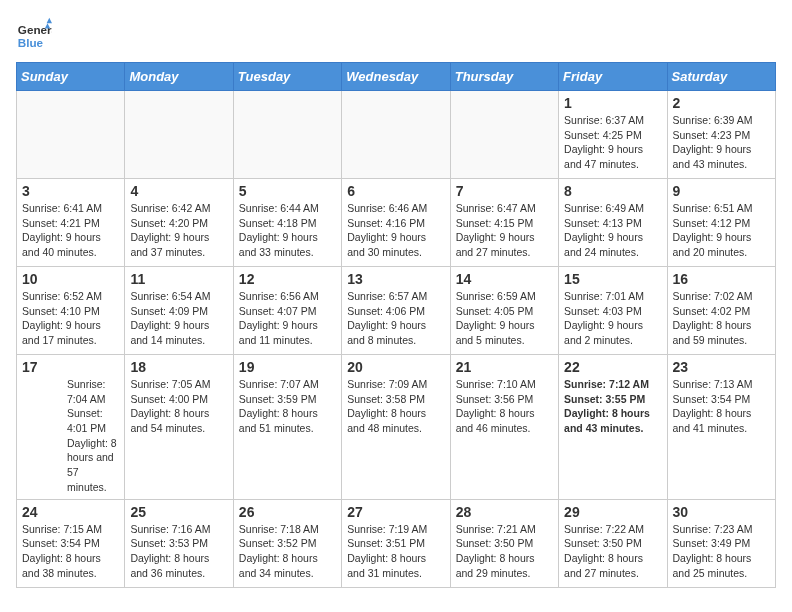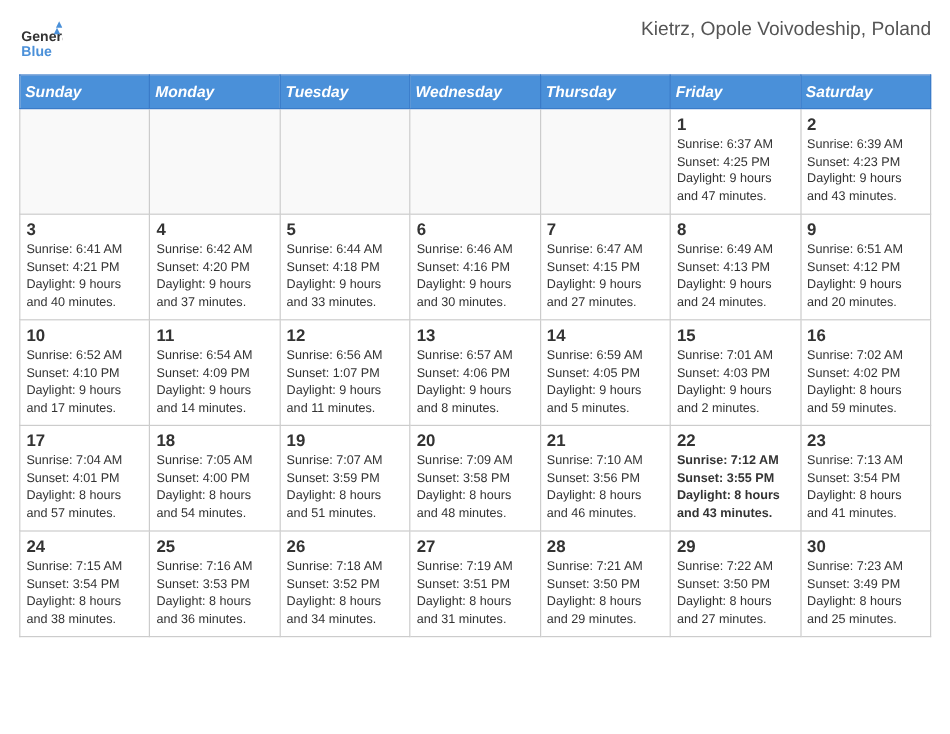--- a/index.html
+++ b/index.html
@@ -82,21 +82,20 @@
 <div class="header-section">
   <div class="logo">
     <svg class="logo-icon" viewBox="0 0 40 40">
       <text x="2" y="20" font-size="13" font-weight="bold" fill="#333">General</text>
       <text x="2" y="34" font-size="13" font-weight="bold" fill="#4a90d9">Blue</text>
       <polygon points="34,8 40,8 37,2" fill="#4a90d9"></polygon>
       <polygon points="36,12 42,12 39,6" fill="#4a90d9" transform="translate(-4,2)"></polygon>
     </svg>
   </div>
   <div class="title-block">
-    <div class="location-title">Kietrz, Opole Voivodeship, Poland</div>
   </div>
 </div>
 
 <table class="calendar-table">
   <thead>
     <tr>
     <th>Sunday</th>
         <th>Monday</th>
         <th>Tuesday</th>
         <th>Wednesday</th>
@@ -178,21 +177,21 @@
         </td>
         <td>
           <span class="day-number">11</span>
           <div class="day-detail" style="white-space: pre-line;">Sunrise: 6:54 AM
 Sunset: 4:09 PM
 Daylight: 9 hours and 14 minutes.</div>
         </td>
         <td>
           <span class="day-number">12</span>
           <div class="day-detail" style="white-space: pre-line;">Sunrise: 6:56 AM
-Sunset: 1:07 PM
+Sunset: 4:07 PM
 Daylight: 9 hours and 11 minutes.</div>
         </td>
         <td>
           <span class="day-number">13</span>
           <div class="day-detail" style="white-space: pre-line;">Sunrise: 6:57 AM
 Sunset: 4:06 PM
 Daylight: 9 hours and 8 minutes.</div>
         </td>
         <td>
           <span class="day-number">14</span>
@@ -209,21 +208,21 @@
         <td>
           <span class="day-number">16</span>
           <div class="day-detail" style="white-space: pre-line;">Sunrise: 7:02 AM
 Sunset: 4:02 PM
 Daylight: 8 hours and 59 minutes.</div>
         </td>
       </tr>
       <tr>
         <td>
           <span class="day-number">17</span>
-          <div class="day-detail" style="white-space: pre-line;">Sunrise: 7:04 AM
+          <div class="day-detail" style="white-space: pre-line; margin-left: 45px;">Sunrise: 7:04 AM
 Sunset: 4:01 PM
 Daylight: 8 hours and 57 minutes.</div>
         </td>
         <td>
           <span class="day-number">18</span>
           <div class="day-detail" style="white-space: pre-line;">Sunrise: 7:05 AM
 Sunset: 4:00 PM
 Daylight: 8 hours and 54 minutes.</div>
         </td>
         <td>

